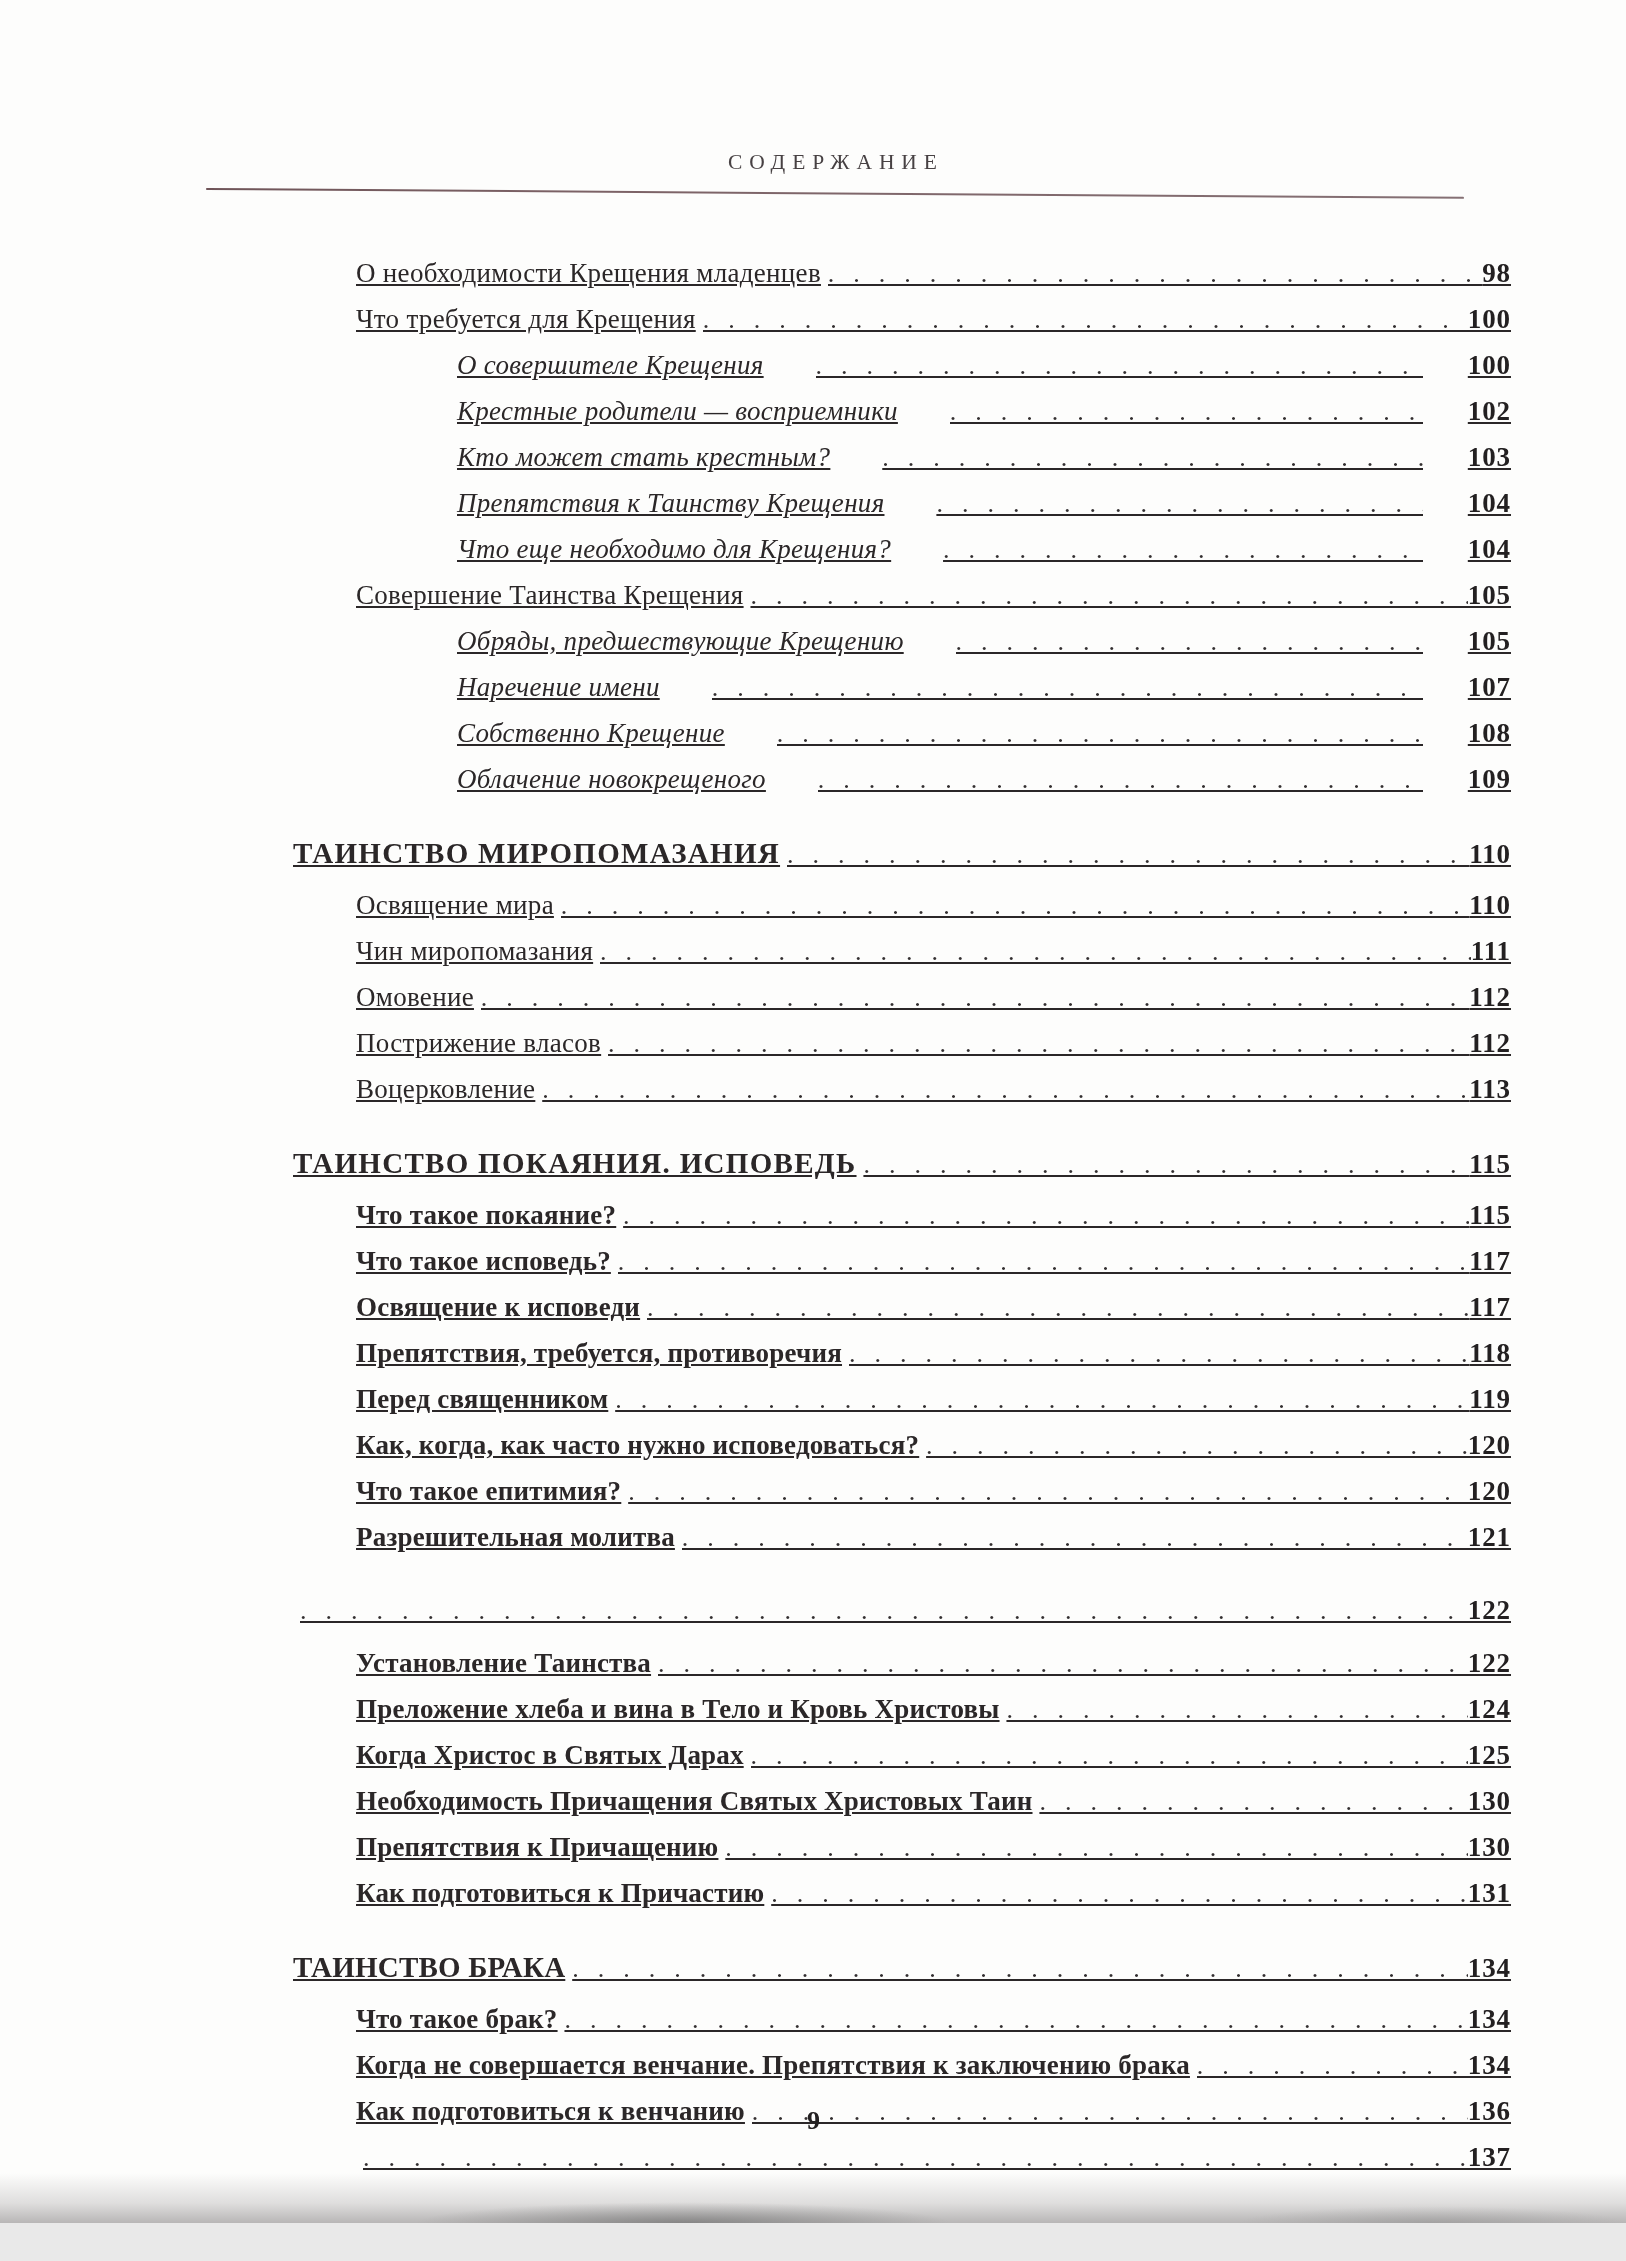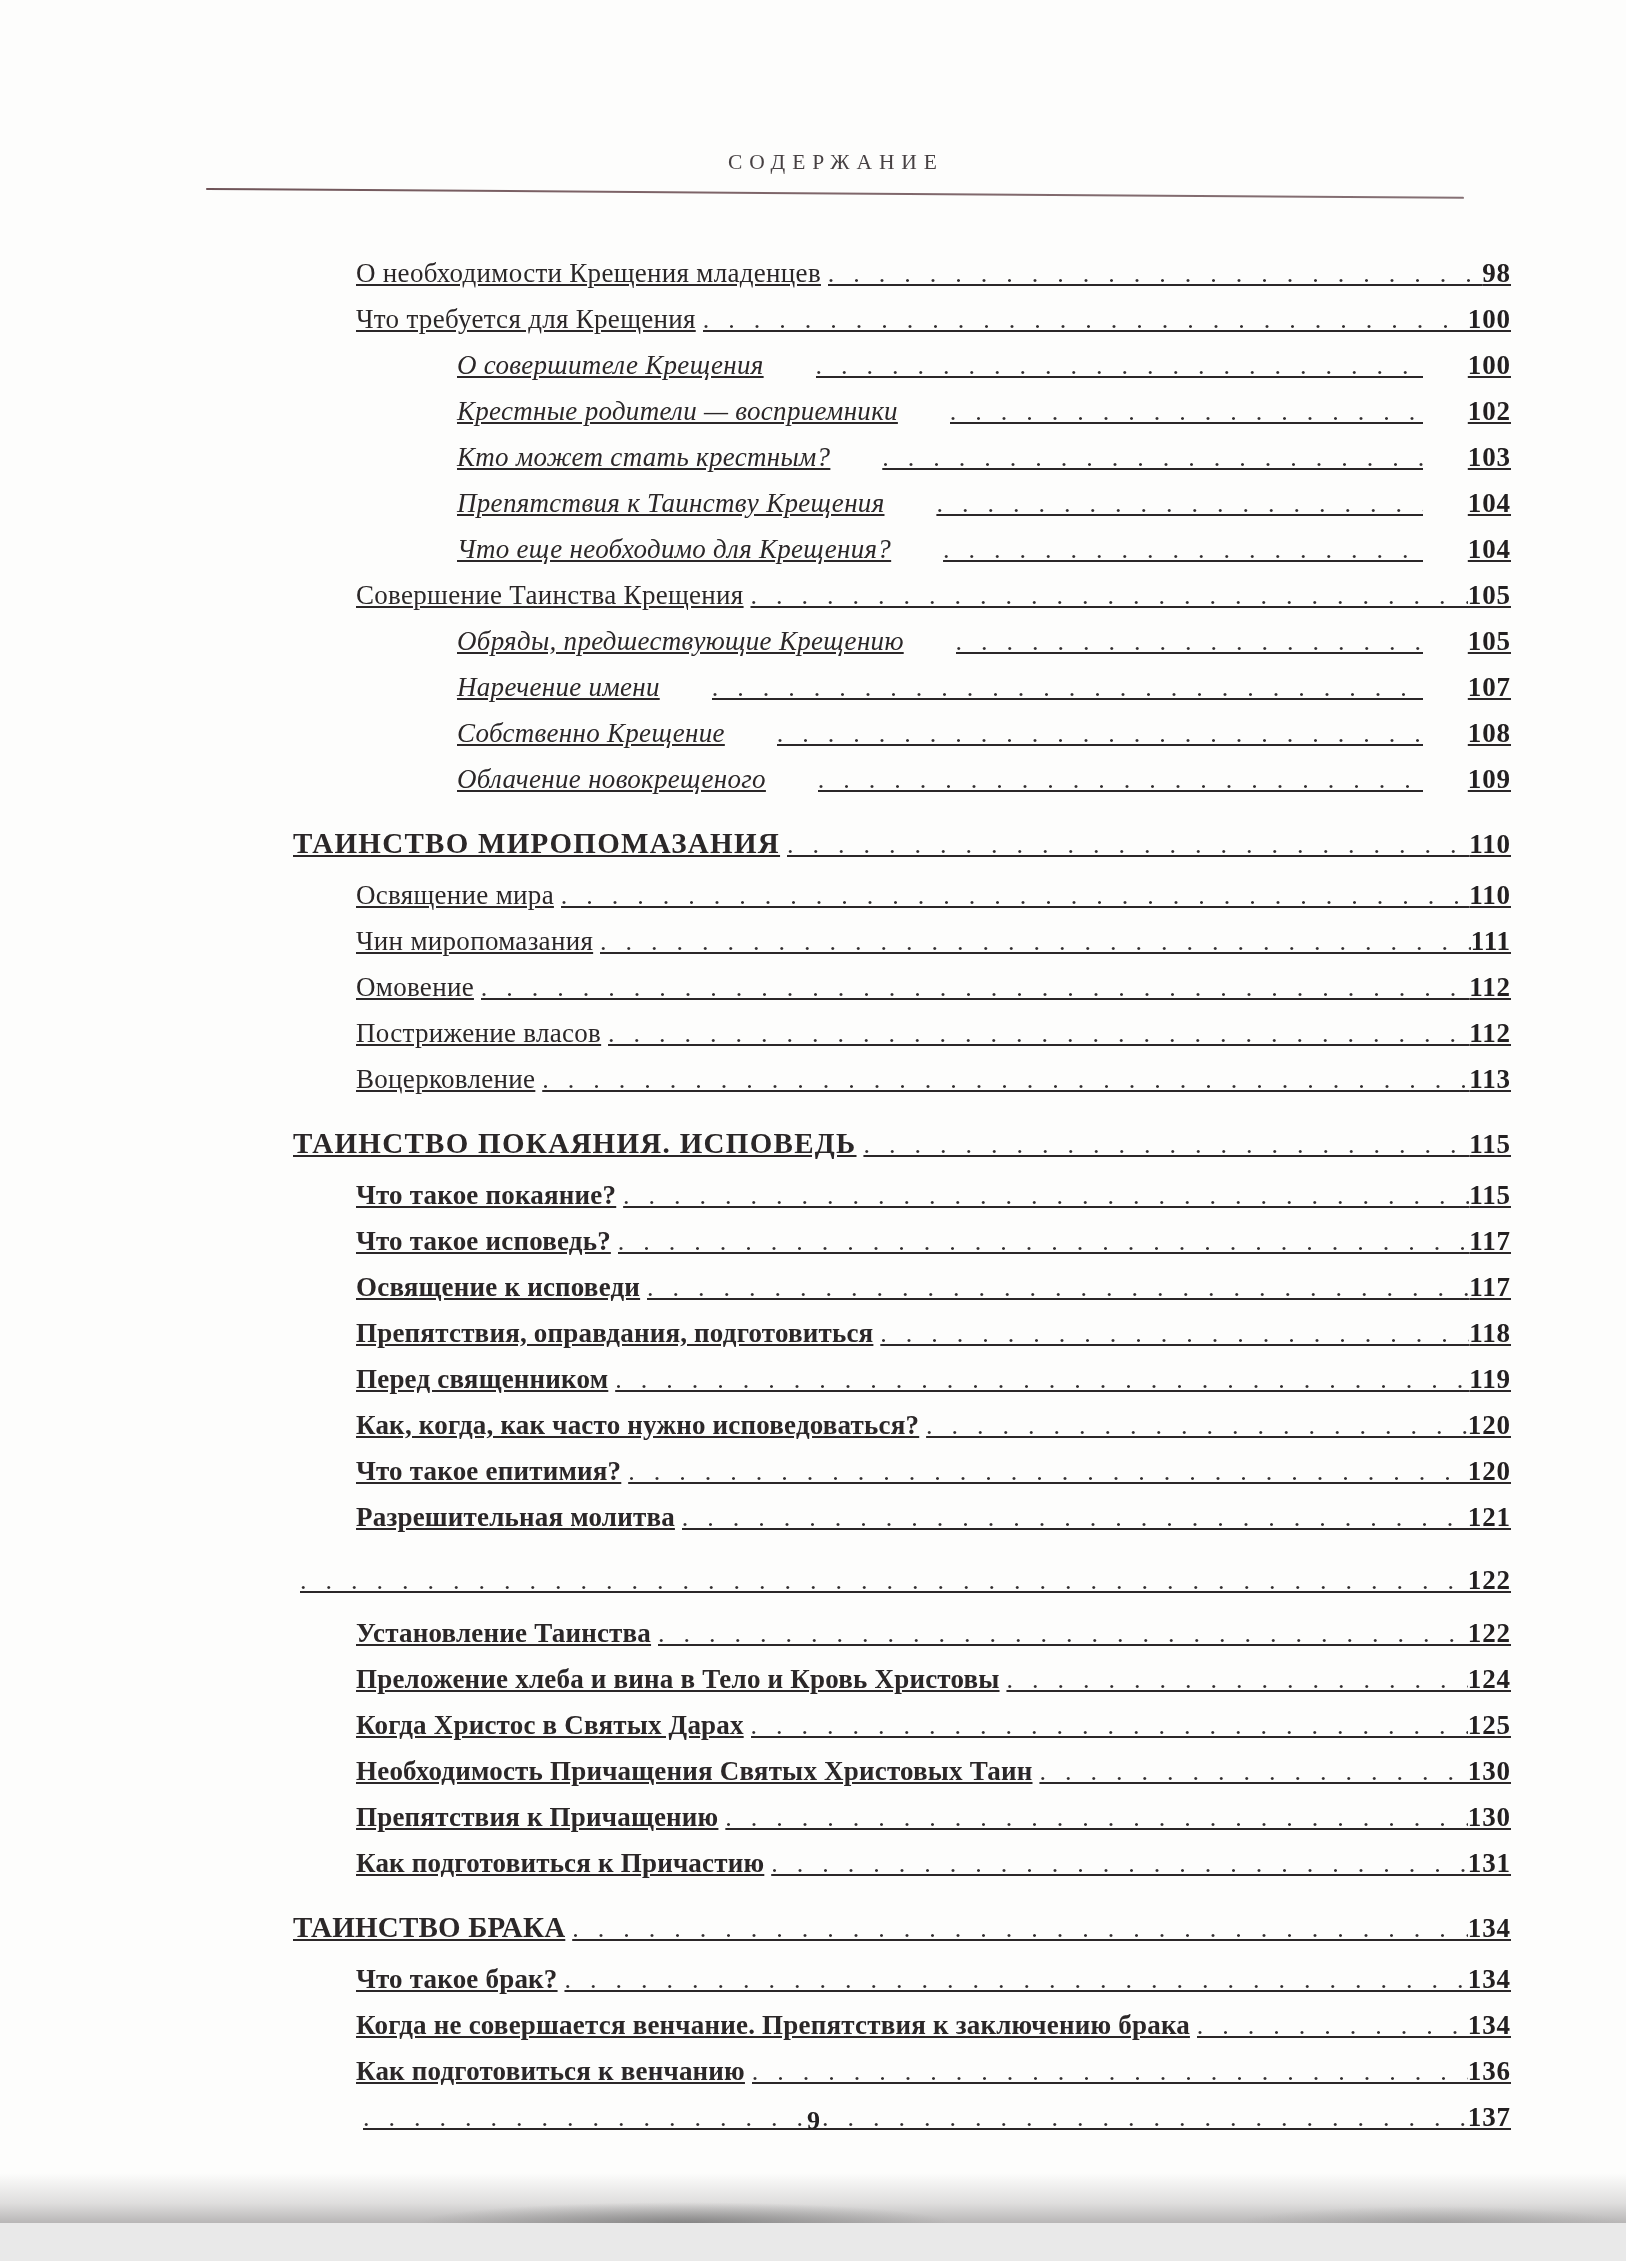--- a/index.html
+++ b/index.html
@@ -39,21 +39,21 @@
   .toc { position: absolute; top: 258px; left: 0; right: 0; }
   .row {
     display: flex;
     align-items: baseline;
     height: 46px;
     padding-right: 116px;
     text-decoration: underline;
   }
   .row.l0 {
     padding-left: 293px;
-    margin-top: 17px;
+    margin-top: 27px;
     margin-bottom: 6.9px;
     font-size: 29px;
   }
   .row.l0 .label { font-weight: 700; letter-spacing: 1.3px; }
   .row.l1 { padding-left: 356px; font-size: 27px; }
   .row.l2 { padding-left: 457px; font-size: 27px; gap: 45px; }
   .row.l2 .label { font-style: italic; }
   
   .toc .row:nth-child(n+20) .label { font-weight: 700; letter-spacing: 0.2px; }
   .label { flex: 0 0 auto; white-space: nowrap; letter-spacing: 0.3px; }
@@ -203,21 +203,21 @@
         <span class="label">Что такое исповедь?</span>
         <span class="dots">..........................................................................................</span>
         <span class="num">117</span>
       </div>
       <div class="row l1">
         <span class="label">Освящение к исповеди</span>
         <span class="dots">..........................................................................................</span>
         <span class="num">117</span>
       </div>
       <div class="row l1">
-        <span class="label">Препятствия, оправдания, подготовиться</span>
+        <span class="label">Препятствия, требуется, противоречия</span>
         <span class="dots">..........................................................................................</span>
         <span class="num">118</span>
       </div>
       <div class="row l1">
         <span class="label">Перед священником</span>
         <span class="dots">..........................................................................................</span>
         <span class="num">119</span>
       </div>
       <div class="row l1">
         <span class="label">Как, когда, как часто нужно исповедоваться?</span>

